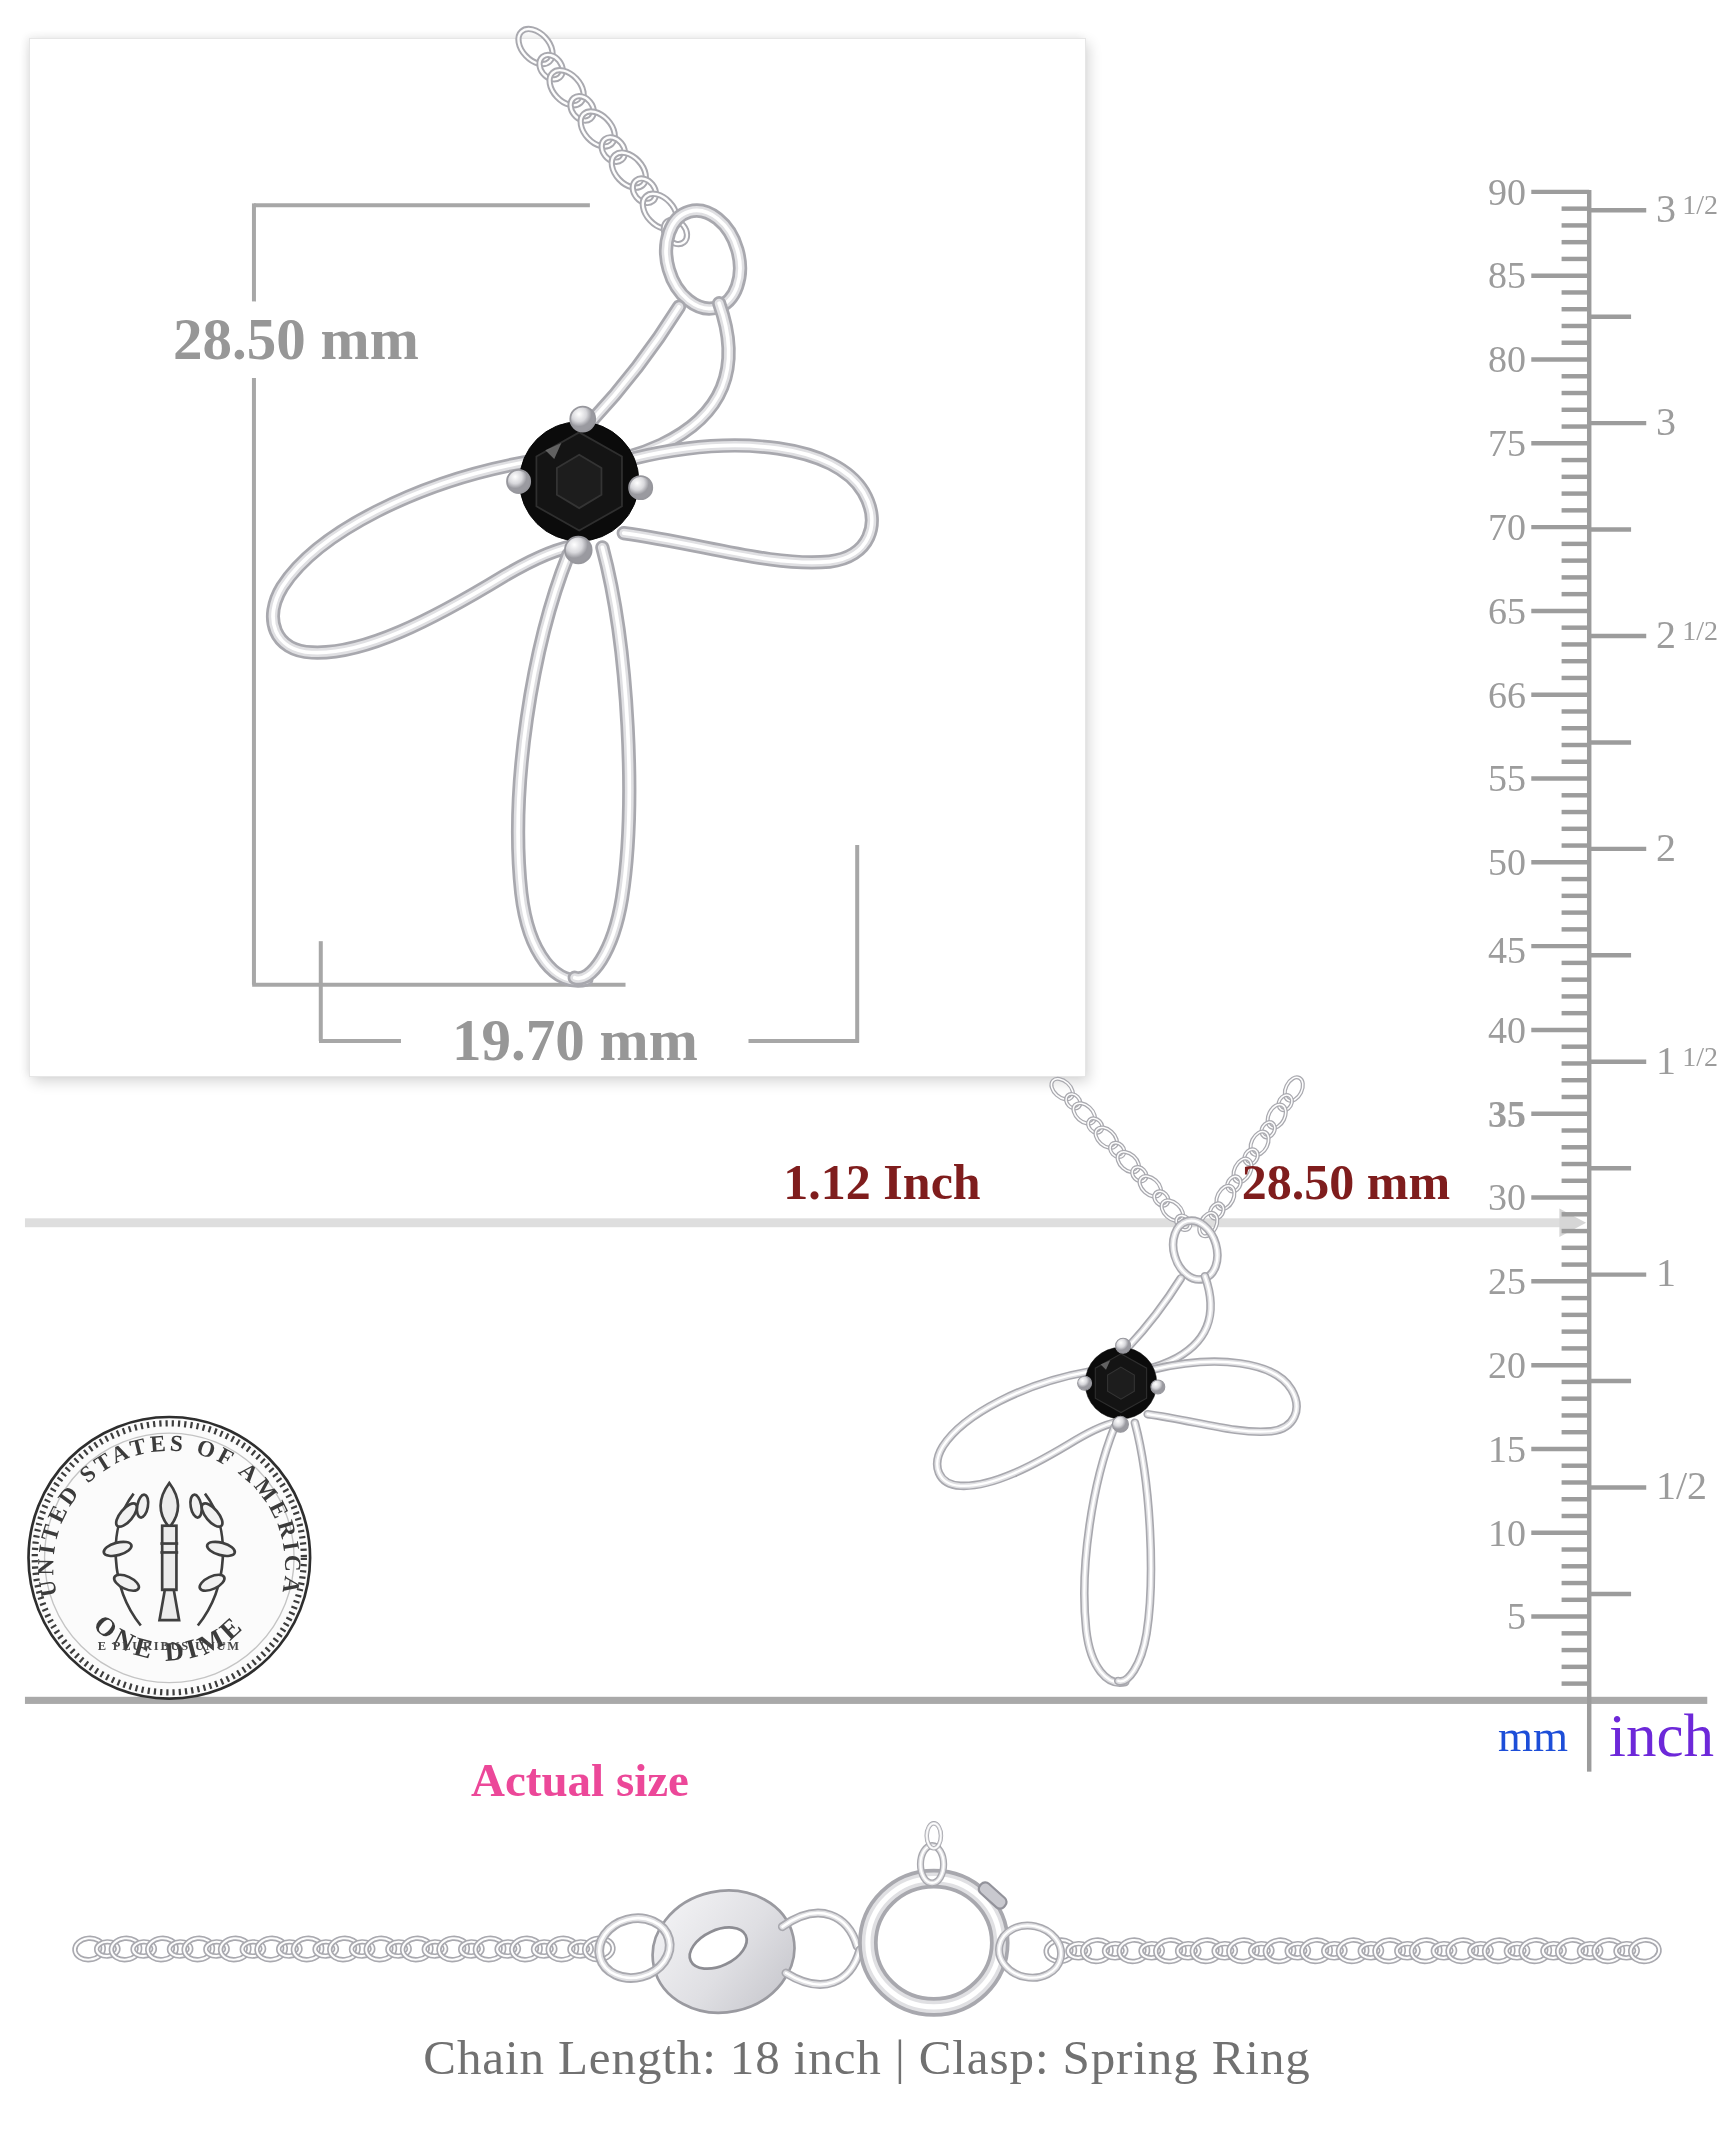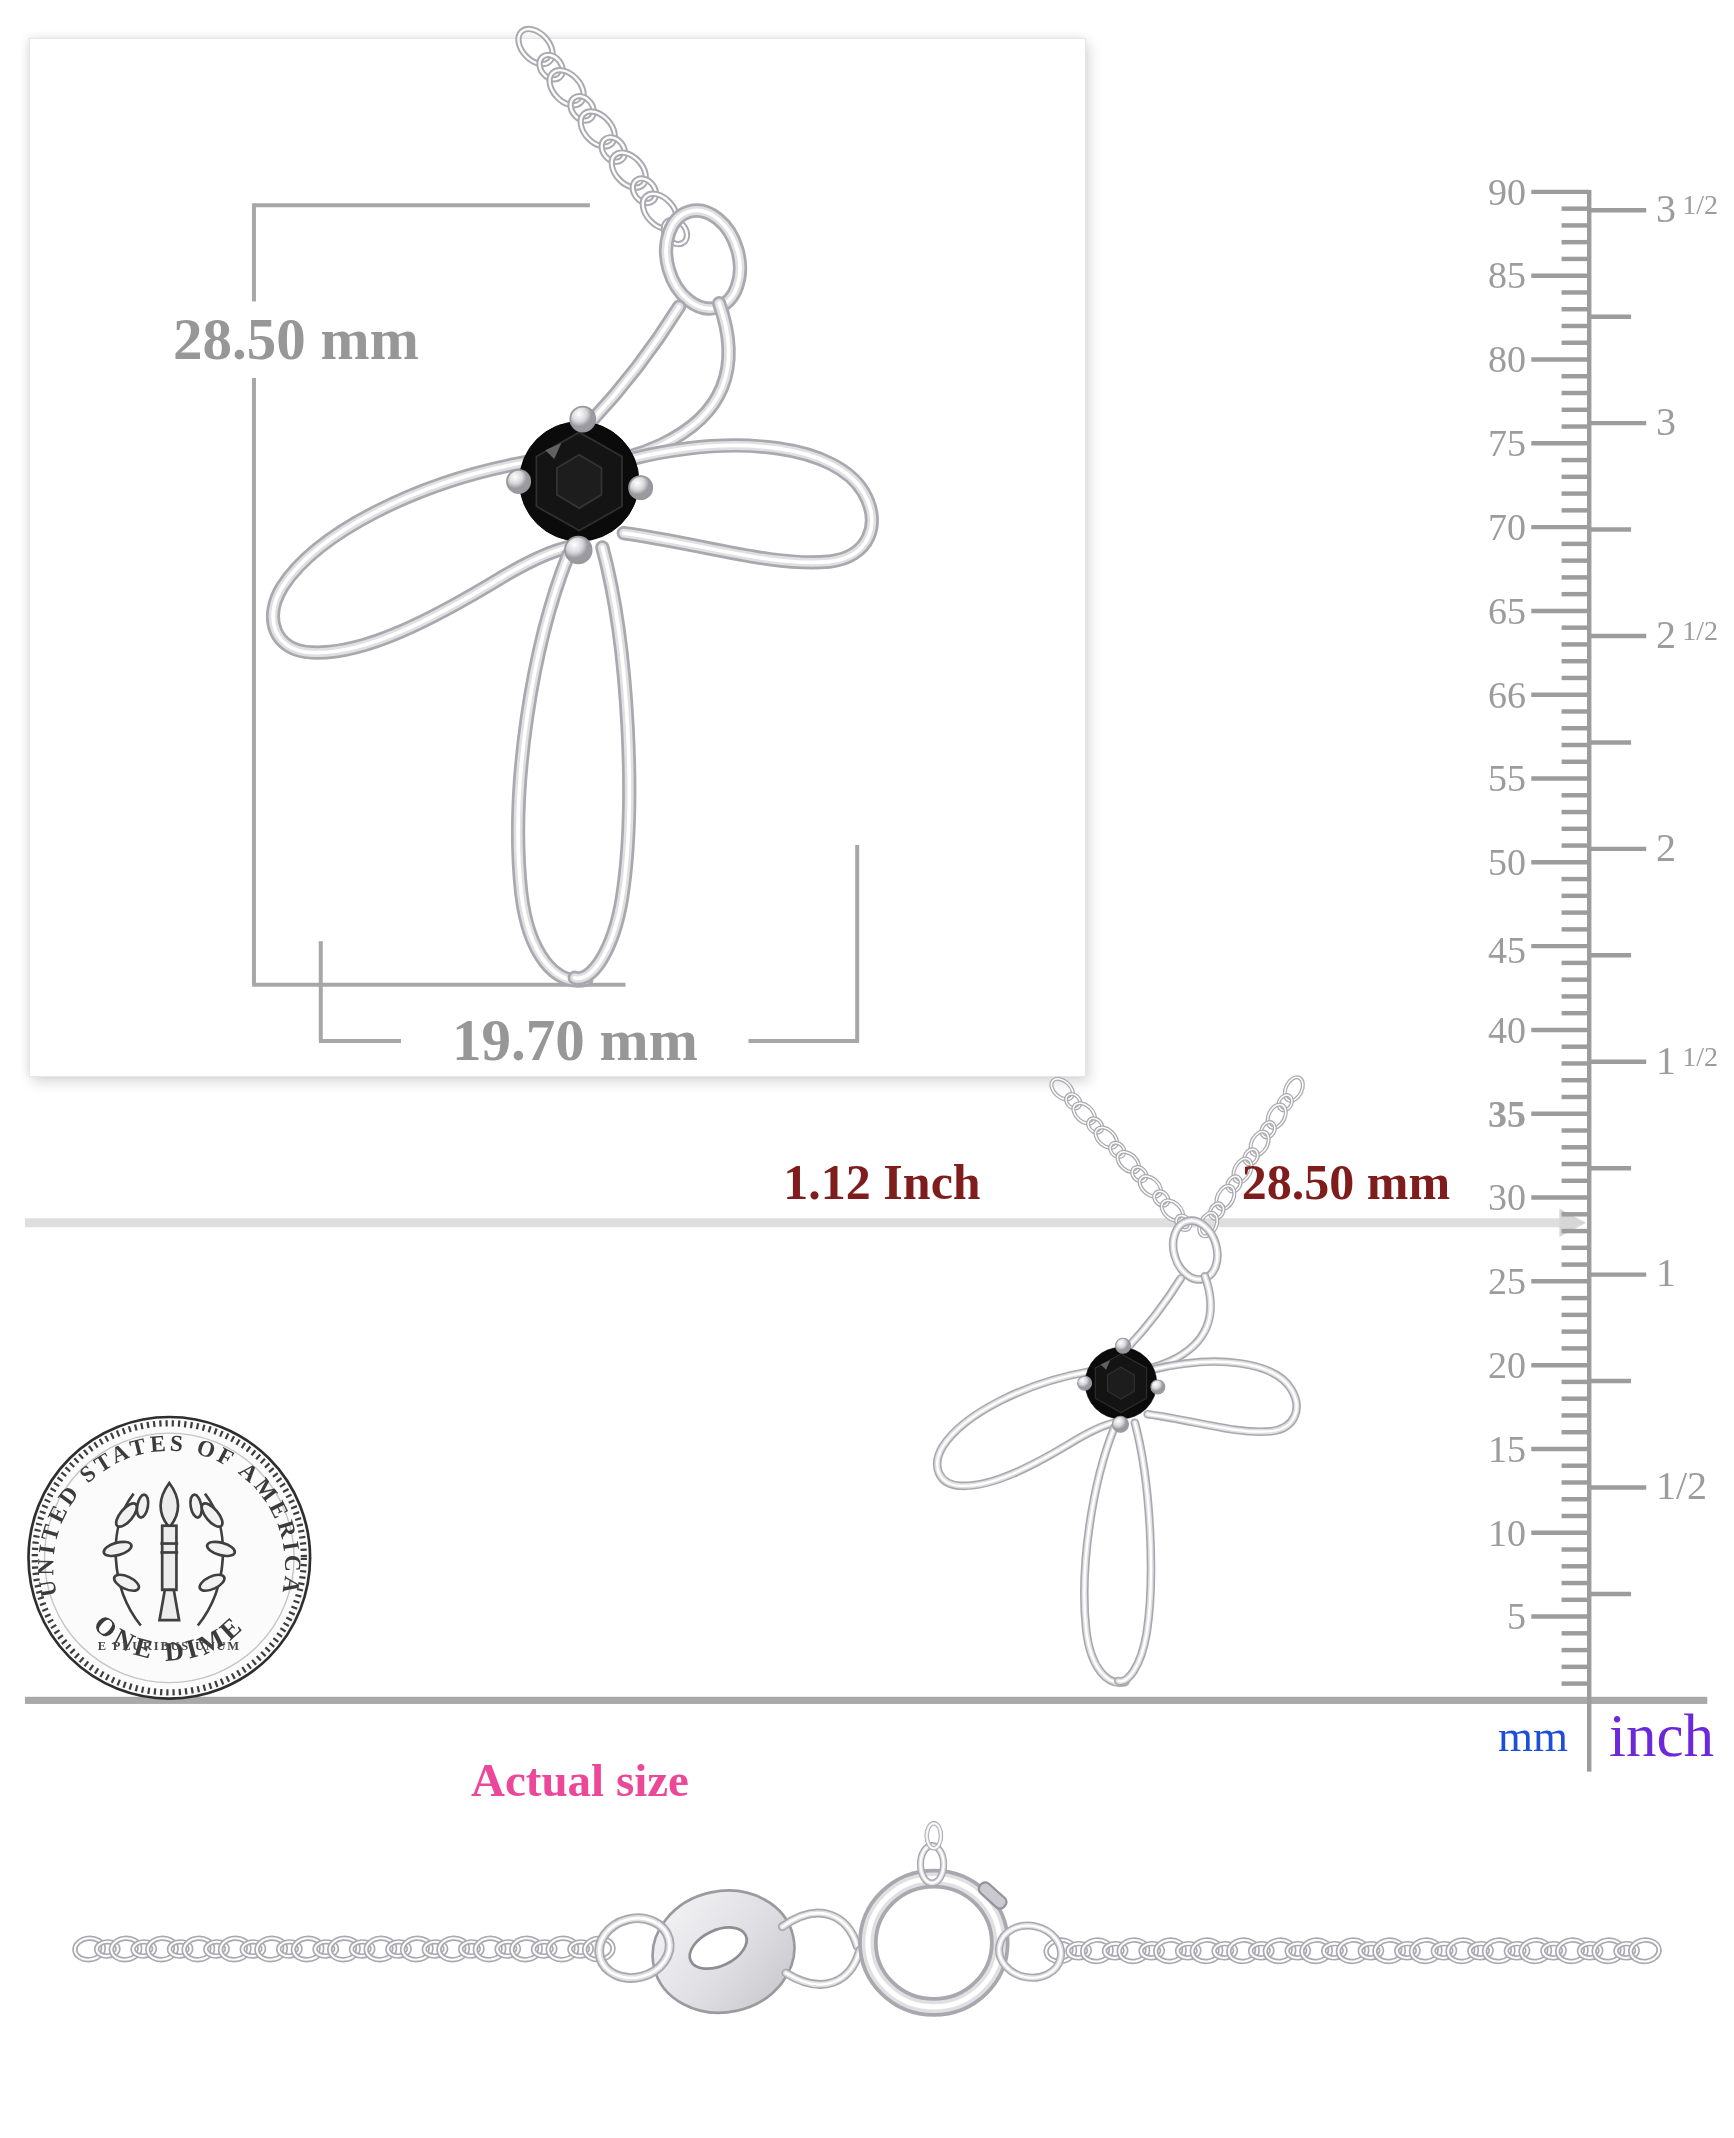--- a/index.html
+++ b/index.html
@@ -468,20 +468,21 @@
       </g>
   </svg>
 
   <div id="box-height-label" class="abs dim-label">28.50 mm</div>
   <div id="box-width-label" class="abs dim-label">19.70 mm</div>
   <div id="row-inch-label" class="abs gray-label">1.12 Inch</div>
   <div id="row-mm-label" class="abs gray-label">28.50 mm</div>
   <div id="actual-size-label" class="abs">Actual size</div>
   <div id="unit-mm" class="abs">mm</div>
   <div id="unit-inch" class="abs">inch</div>
+  <div id="caption" class="abs">Chain Length: 18 inch | Clasp: Spring Ring</div>
   <div id="ruler-labels">
       <div class="ruler-mm-label" style="left: 1526px; top: 192px;">90</div>
       <div class="ruler-mm-label" style="left: 1526px; top: 275px;">85</div>
       <div class="ruler-mm-label" style="left: 1526px; top: 359px;">80</div>
       <div class="ruler-mm-label" style="left: 1526px; top: 443px;">75</div>
       <div class="ruler-mm-label" style="left: 1526px; top: 527px;">70</div>
       <div class="ruler-mm-label" style="left: 1526px; top: 611px;">65</div>
       <div class="ruler-mm-label" style="left: 1526px; top: 695px;">66</div>
       <div class="ruler-mm-label" style="left: 1526px; top: 778px;">55</div>
       <div class="ruler-mm-label" style="left: 1526px; top: 862px;">50</div>

